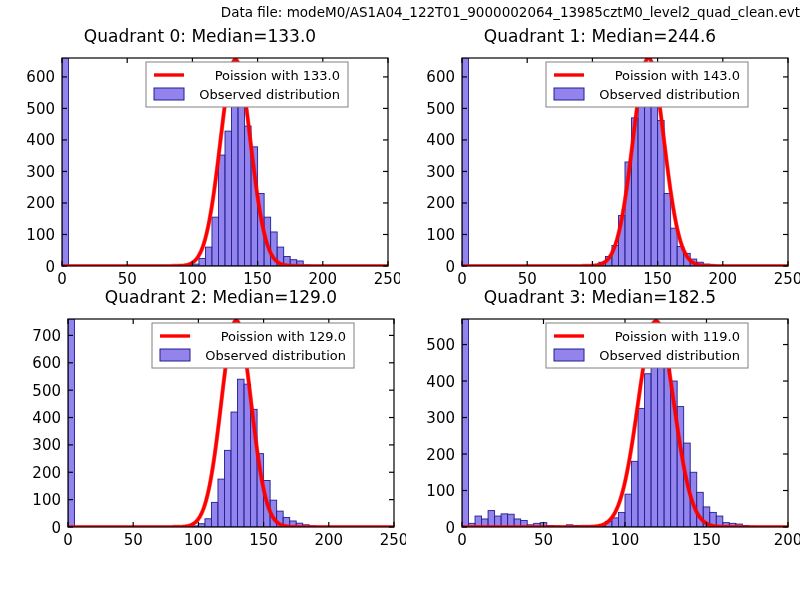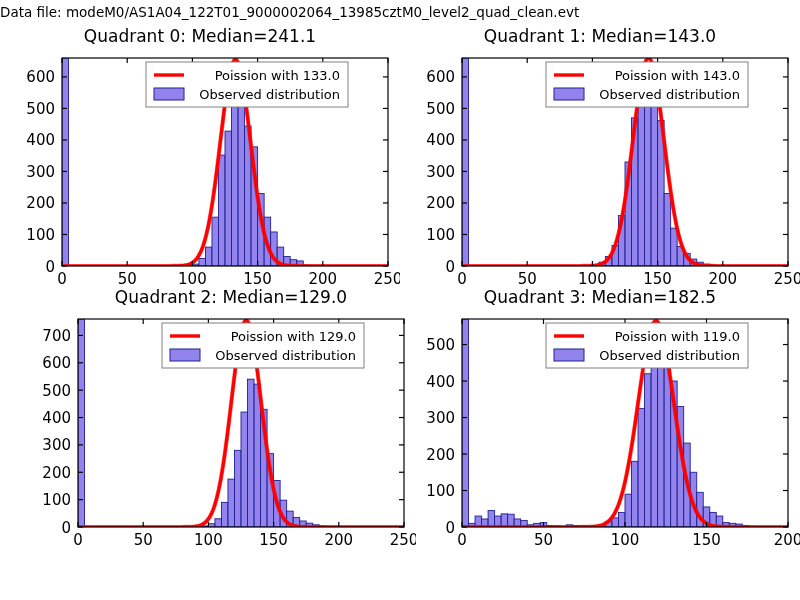--- a/index.html
+++ b/index.html
@@ -13,21 +13,21 @@
     height: 600px;
     background: #ffffff;
     font-family: "DejaVu Sans", sans-serif;
     overflow: hidden;
   }
   .figure-title {
     position: absolute;
     top: 4px;
     left: 0;
     width: 800px;
-    text-align: left;
+    text-align: right;
     font-size: 13.5px;
     color: #000000;
     font-family: "DejaVu Sans", sans-serif;
     letter-spacing: 0px;
   }
   .panel {
     position: absolute;
   }
   .panel-title {
     position: absolute;
@@ -45,21 +45,21 @@
   .legend-label { font-size: 13px; }
 </style>
 </head>
 <body>
 
 <div id="page">
 
   <div class="figure-title">Data file: modeM0/AS1A04_122T01_9000002064_13985cztM0_level2_quad_clean.evt</div>
 
   <div class="panel" id="panel-0" style="left:0px;  top:26px;  width:400px; height:270px;">
-      <div class="panel-title" style="top: 0px;">Quadrant 0: Median=241.1</div>
+      <div class="panel-title" style="top: 0px;">Quadrant 0: Median=133.0</div>
       <svg width="400" height="270" viewBox="0 0 400 270" style="position: absolute; left: 0px; top: 0px;">
         <defs>
           <clipPath id="clip-0">
             <rect x="62" y="32" width="326" height="208"></rect>
           </clipPath>
         </defs>
         <g clip-path="url(#clip-0)">
           <g>
             <rect x="62" y="32" width="6.519999999999996" height="208" fill="#7B68E8" fill-opacity="0.82" stroke="#202090" stroke-width="0.9"></rect>
             <rect x="179.36" y="238.73939393939395" width="6.519999999999982" height="1.260606060606051" fill="#7B68E8" fill-opacity="0.82" stroke="#202090" stroke-width="0.9"></rect>
@@ -140,21 +140,21 @@
         <g>
           <rect x="146" y="36" width="202" height="45" fill="#ffffff" stroke="#808080" stroke-width="1"></rect>
           <line x1="154" y1="49" x2="184" y2="49" stroke="#FF0000" stroke-width="3.4" stroke-linecap="butt"></line>
           <text x="340" y="54" text-anchor="end" class="legend-label">Poission with 133.0</text>
           <rect x="154" y="62" width="30" height="12" fill="#7B68E8" fill-opacity="0.82" stroke="#202090" stroke-width="1"></rect>
           <text x="340" y="73" text-anchor="end" class="legend-label">Observed distribution</text>
         </g>
       </svg>
     </div>
   <div class="panel" id="panel-1" style="left:400px;top:26px;  width:400px; height:270px;">
-      <div class="panel-title" style="top: 0px;">Quadrant 1: Median=143.0</div>
+      <div class="panel-title" style="top: 0px;">Quadrant 1: Median=244.6</div>
       <svg width="400" height="270" viewBox="0 0 400 270" style="position: absolute; left: 0px; top: 0px;">
         <defs>
           <clipPath id="clip-1">
             <rect x="62" y="32" width="326" height="208"></rect>
           </clipPath>
         </defs>
         <g clip-path="url(#clip-1)">
           <g>
             <rect x="62" y="32" width="6.519999999999996" height="208" fill="#7B68E8" fill-opacity="0.82" stroke="#202090" stroke-width="0.9"></rect>
             <rect x="192.4" y="239.36969696969697" width="6.519999999999982" height="0.6303030303030255" fill="#7B68E8" fill-opacity="0.82" stroke="#202090" stroke-width="0.9"></rect>
@@ -234,21 +234,21 @@
         </g>
         <g>
           <rect x="146" y="36" width="202" height="45" fill="#ffffff" stroke="#808080" stroke-width="1"></rect>
           <line x1="154" y1="49" x2="184" y2="49" stroke="#FF0000" stroke-width="3.4" stroke-linecap="butt"></line>
           <text x="340" y="54" text-anchor="end" class="legend-label">Poission with 143.0</text>
           <rect x="154" y="62" width="30" height="12" fill="#7B68E8" fill-opacity="0.82" stroke="#202090" stroke-width="1"></rect>
           <text x="340" y="73" text-anchor="end" class="legend-label">Observed distribution</text>
         </g>
       </svg>
     </div>
-  <div class="panel" id="panel-2" style="left:16px;  top:287px; width:400px; height:270px;padding-left:30px;">
+  <div class="panel" id="panel-2" style="left:6px;  top:287px; width:400px; height:270px;padding-left:30px;">
       <div class="panel-title" style="top: 0px;">Quadrant 2: Median=129.0</div>
       <svg width="400" height="270" viewBox="0 0 400 270" style="position: absolute; left: 0px; top: 0px;">
         <defs>
           <clipPath id="clip-2">
             <rect x="62" y="32" width="326" height="208"></rect>
           </clipPath>
         </defs>
         <g clip-path="url(#clip-2)">
           <g>
             <rect x="62" y="32" width="6.519999999999996" height="208" fill="#7B68E8" fill-opacity="0.82" stroke="#202090" stroke-width="0.9"></rect>

